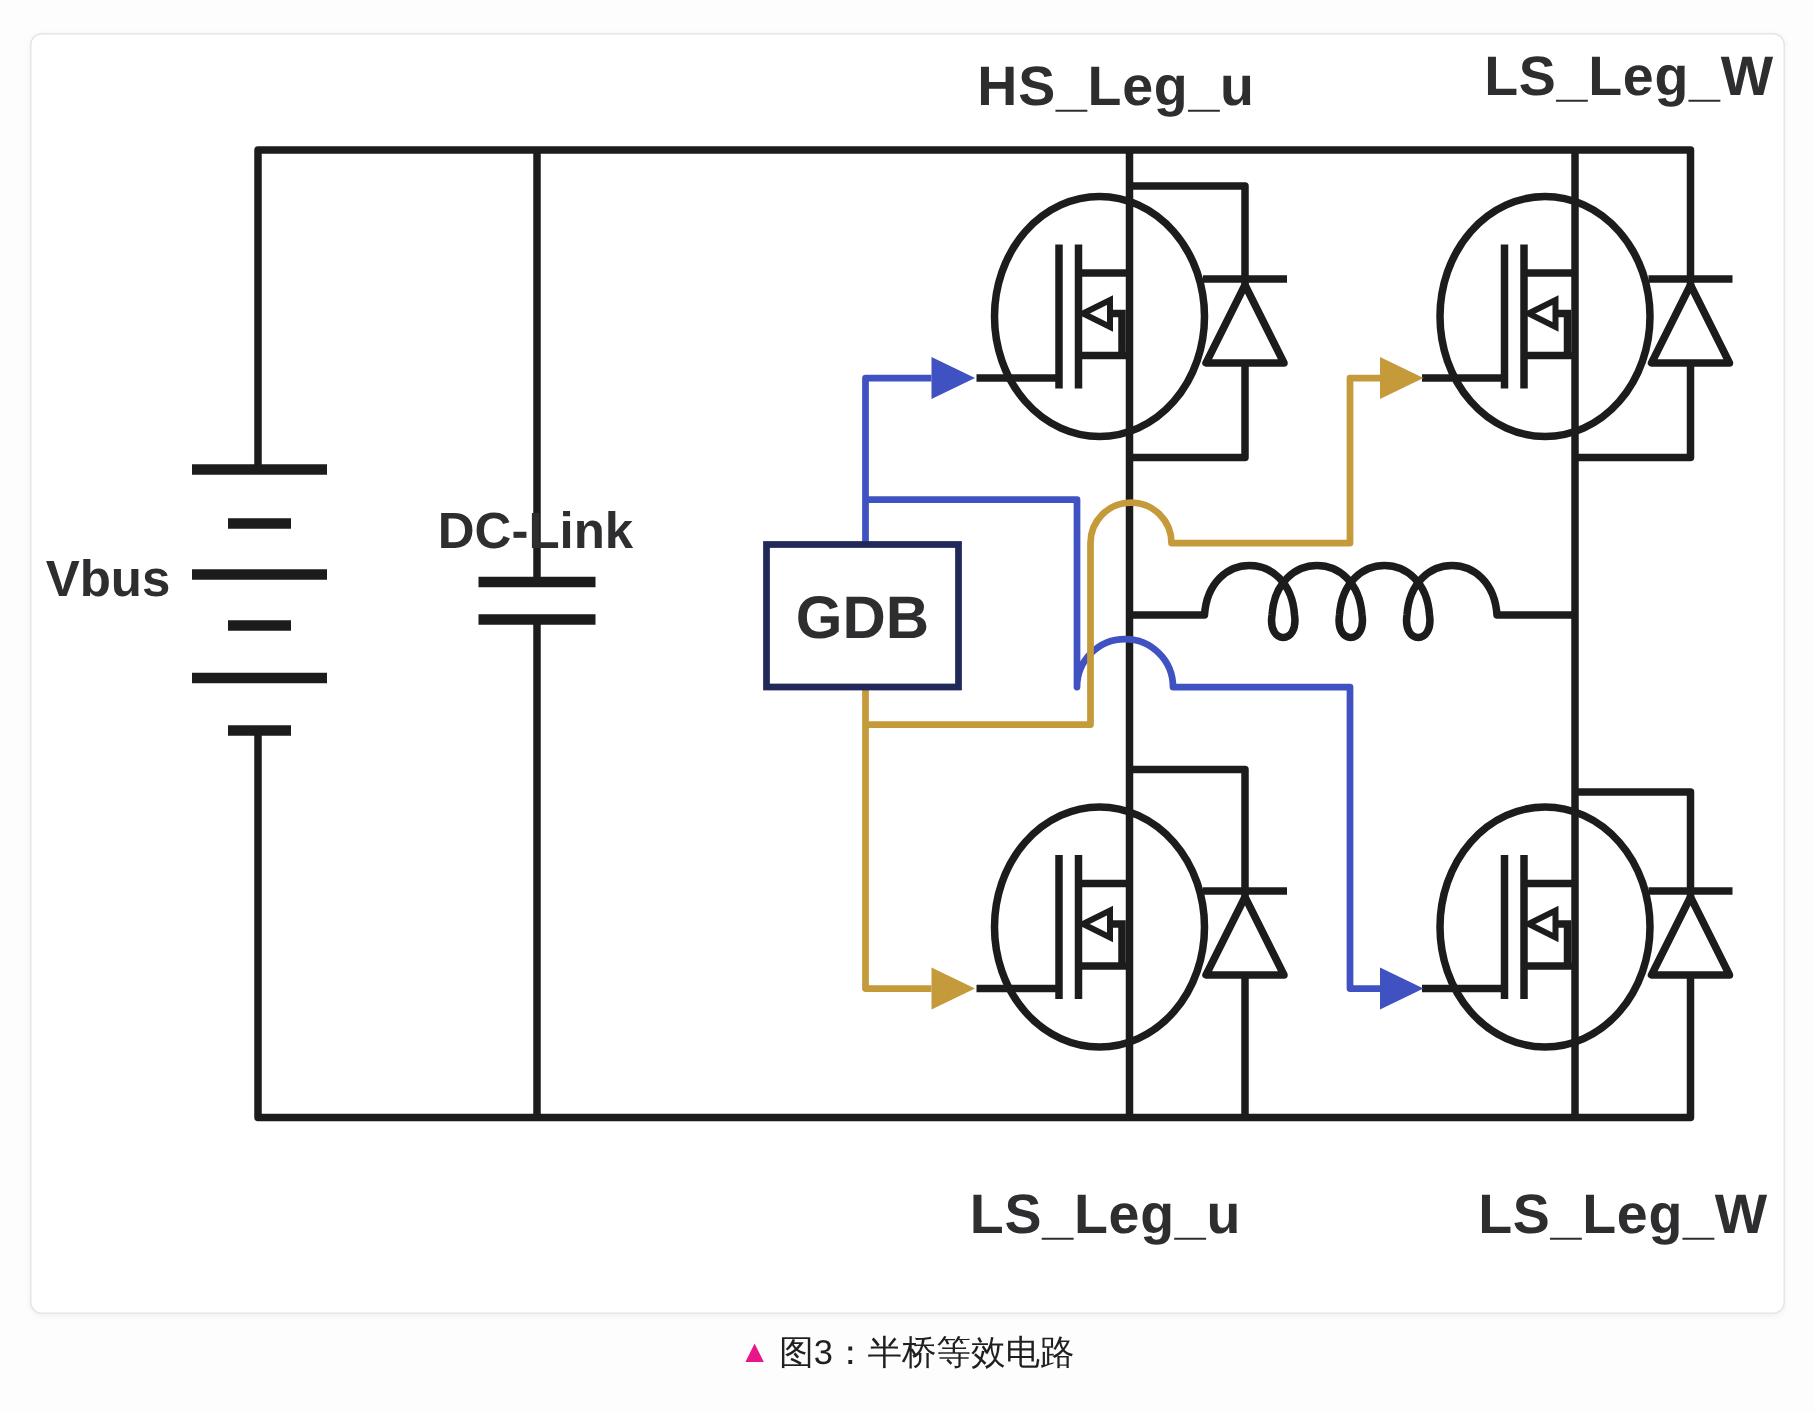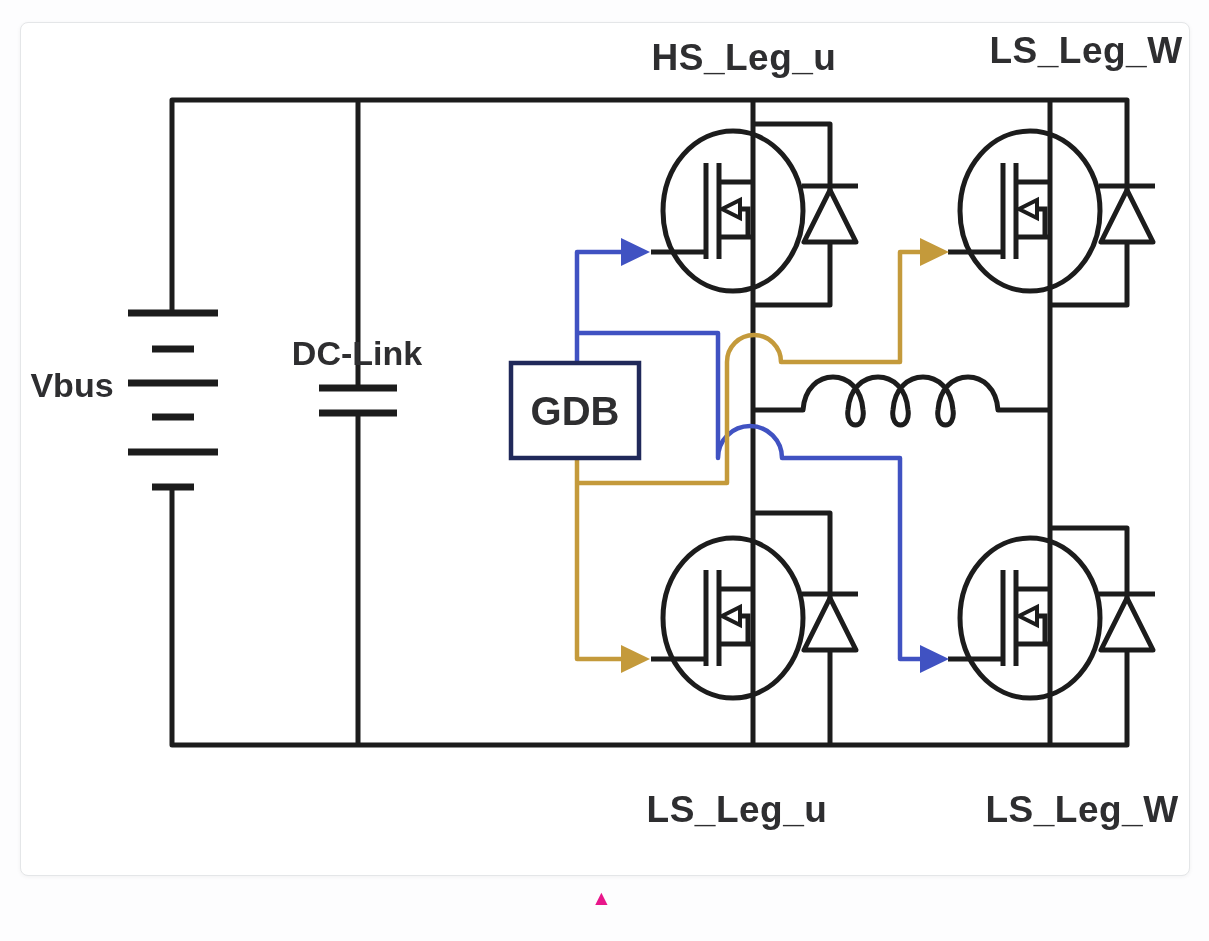--- a/index.html
+++ b/index.html
@@ -117,13 +117,14 @@
   <text class="lbl-src" x="357" y="365" text-anchor="middle">DC-Link</text>
   <text class="lbl-gdb" x="575" y="425" text-anchor="middle">GDB</text>
   <text class="lbl-leg" x="744" y="70" text-anchor="middle">HS_Leg_u</text>
   <text class="lbl-leg" x="1086" y="63" text-anchor="middle">LS_Leg_W</text>
   <text class="lbl-leg" x="737" y="822" text-anchor="middle">LS_Leg_u</text>
   <text class="lbl-leg" x="1082" y="822" text-anchor="middle">LS_Leg_W</text>
 </svg>
 
 <div class="caption">
   <span class="caption-marker">▲</span>
+  <span>图3：半桥等效电路</span>
 </div>
 
 </body></html>

